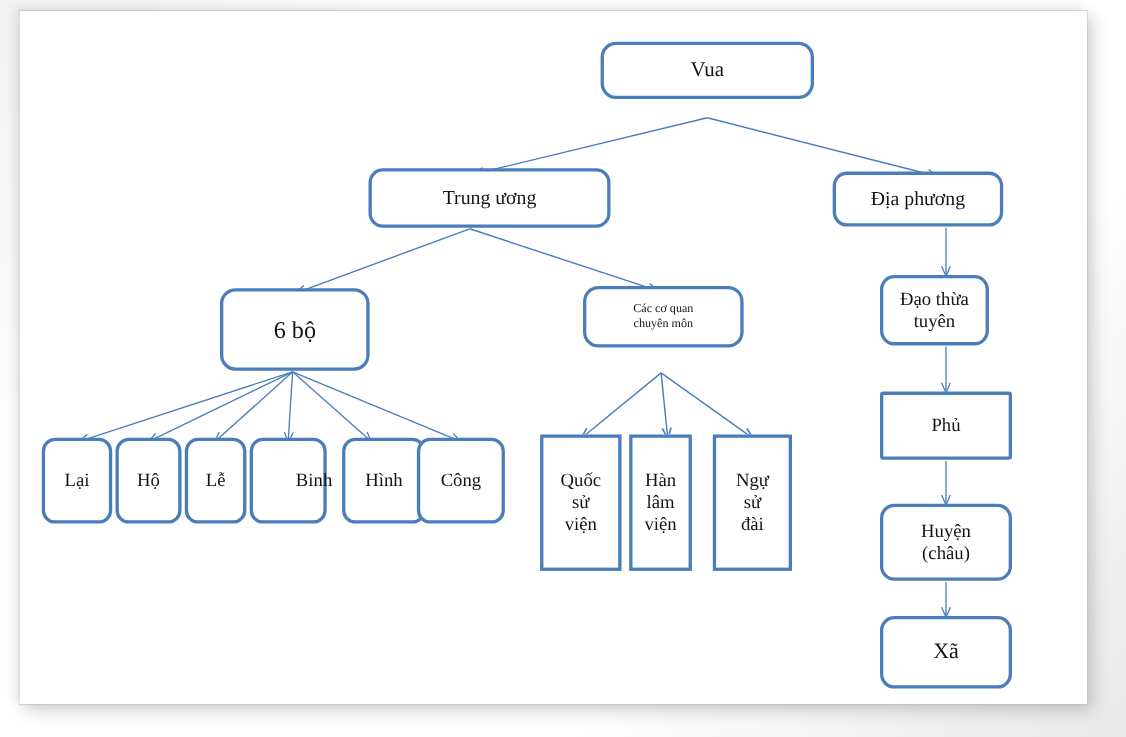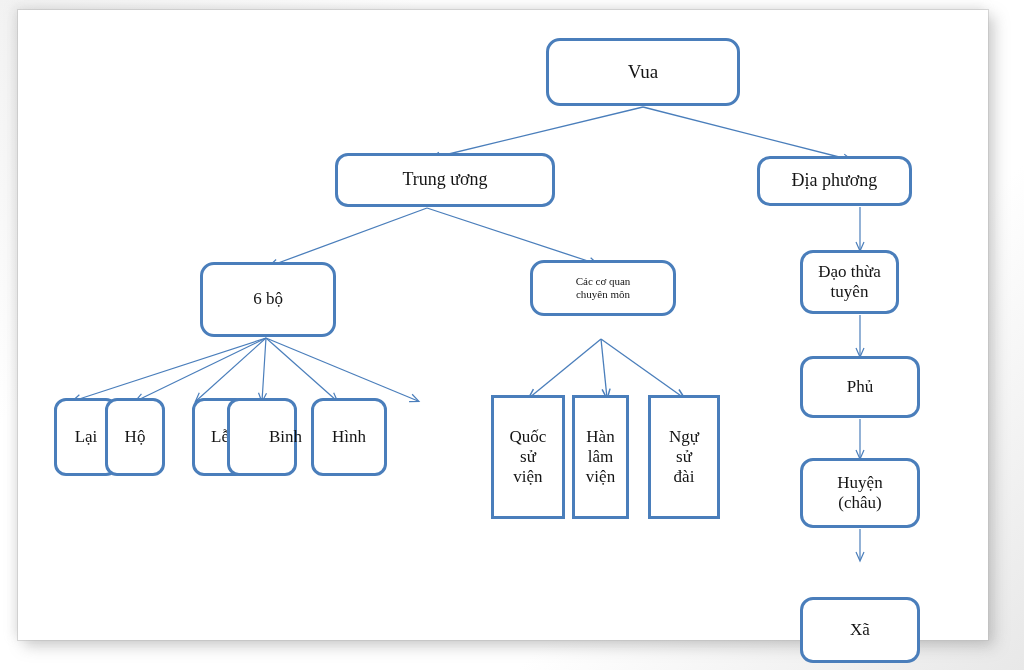--- a/index.html
+++ b/index.html
@@ -69,44 +69,44 @@
     font-family: "Liberation Serif", "DejaVu Serif", serif;
   }
 
   .node .label {
     display: block;
     padding: 0 4px;
     white-space: pre-line;
   }
 
   
-  .n-king     { left: 546px; top: 38px;  width: 194px; height: 68px;  font-size: 19px; border-radius: 14px; }
+  .n-king     { left: 546px; top: 38px;  width: 194px; height: 52px;  font-size: 19px; border-radius: 14px; }
   .n-central  { left: 335px; top: 153px; width: 220px; height: 54px;  font-size: 18px; border-radius: 13px; }
   .n-local    { left: 757px; top: 156px; width: 155px; height: 50px;  font-size: 18px; border-radius: 13px; }
 
-  .n-sixdept  { left: 200px; top: 262px; width: 136px; height: 75px;  font-size: 17px; border-radius: 14px; }
+  .n-sixdept  { left: 200px; top: 262px; width: 136px; height: 75px;  font-size: 22px; border-radius: 14px; }
   .n-agency   { left: 530px; top: 260px; width: 146px; height: 56px;  font-size: 11px; border-radius: 14px; }
 
   .n-min      { top: 398px; width: 64px; height: 78px; font-size: 17px; border-radius: 12px; }
-  .n-min.m0   { left: 54px;  width: 64px; }
+  .n-min.m0   { left: 38px;  width: 64px; }
   .n-min.m1   { left: 105px; width: 60px; }
-  .n-min.m2   { left: 168px; width: 56px; margin-left: 24px; }
+  .n-min.m2   { left: 168px; width: 56px; }
   .n-min.m3   { left: 227px; width: 70px; padding-left: 47px; }
   .n-min.m4   { left: 300px; width: 76px; margin-left: 11px; }
   .n-min.m5   { left: 379px; width: 80px; }
 
   .n-org      { top: 395px; width: 74px; height: 124px; font-size: 17px; border-radius: 0; }
   .n-org.o0   { left: 491px; width: 74px; }
   .n-org.o1   { left: 572px; width: 57px; }
   .n-org.o2   { left: 648px; width: 72px; }
 
   .n-prov     { left: 800px; top: 250px; width: 99px; height: 64px; font-size: 17px; border-radius: 13px; }
-  .n-phu      { left: 800px; top: 356px; width: 120px; height: 62px; font-size: 17px; border-radius: 13px; }
+  .n-phu      { left: 800px; top: 356px; width: 120px; height: 62px; font-size: 17px; border-radius: 3px; }
   .n-huyen    { left: 800px; top: 458px; width: 120px; height: 70px; font-size: 17px; border-radius: 13px; }
-  .n-xa       { left: 800px; top: 560px; width: 120px; height: 66px; font-size: 17px; border-radius: 13px; margin-top: 37px; }
+  .n-xa       { left: 800px; top: 560px; width: 120px; height: 66px; font-size: 20px; border-radius: 13px; }
 </style>
 </head>
 <body>
 
 <div id="screen">
 
   <div id="paper-shadow"></div>
 
   <div id="canvas"></div>
 
@@ -175,20 +175,23 @@
   </div>
   <div class="node n-min m2">
     <span class="label">Lễ</span>
   </div>
   <div class="node n-min m3">
     <span class="label">Binh</span>
   </div>
   <div class="node n-min m4">
     <span class="label">Hình</span>
   </div>
+  <div class="node n-min m5">
+    <span class="label">Công</span>
+  </div>
 
   <div class="node n-org o0">
     <span class="label">Quốc
 sử
 viện</span>
   </div>
   <div class="node n-org o1">
     <span class="label">Hàn
 lâm
 viện</span>

